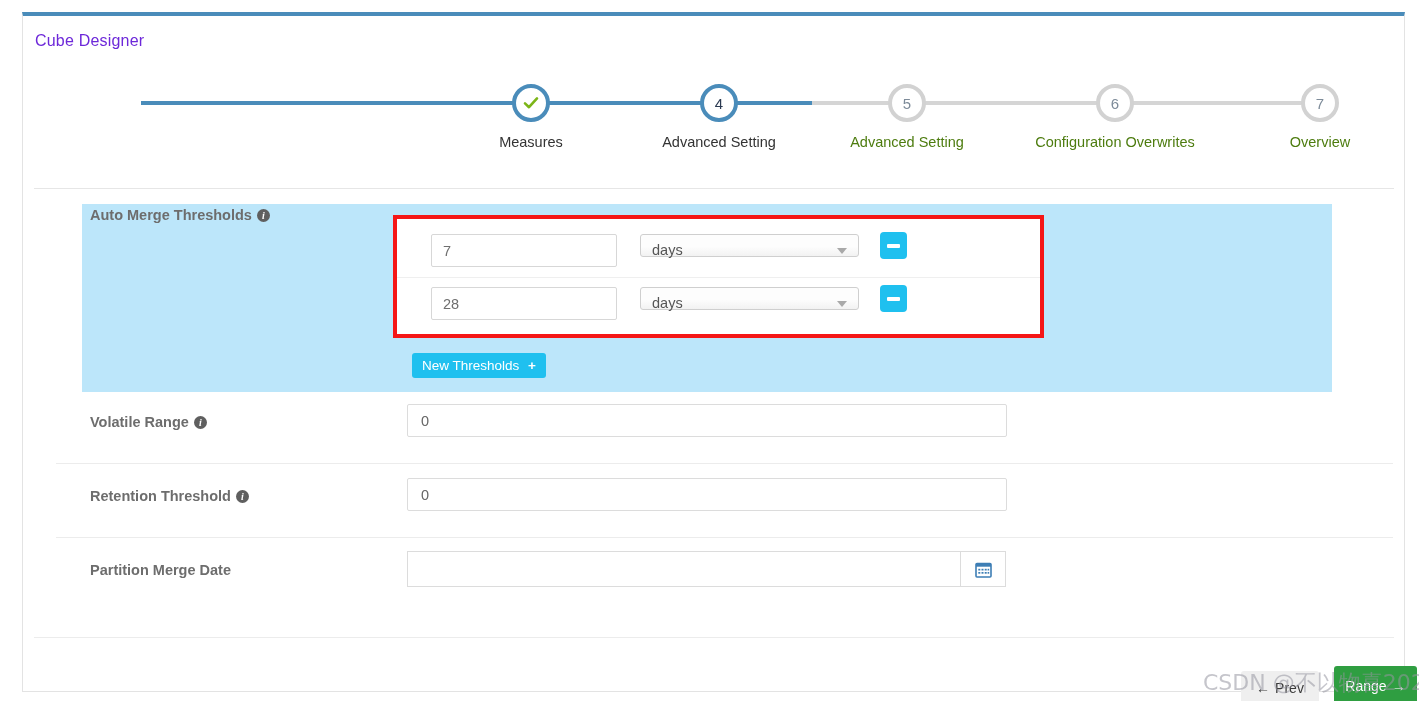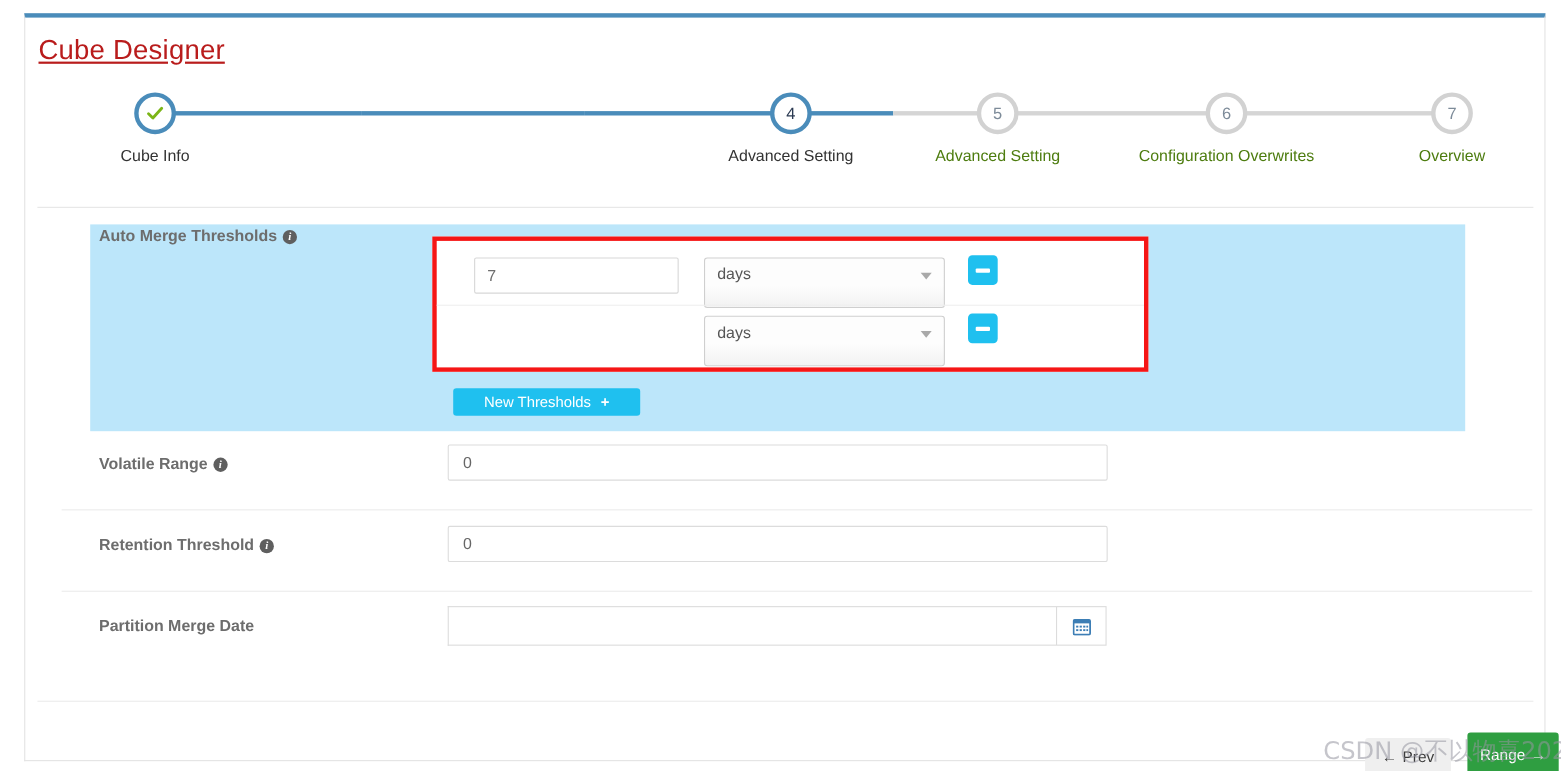--- a/index.html
+++ b/index.html
@@ -25,25 +25,24 @@
     background: #ffffff;
     border: 1px solid #e3e3e3;
     border-top: 4px solid #4a8cba;
     box-sizing: border-box;
   }
 
   .page-title {
     position: absolute;
     left: 12px;
     top: 16px;
-    font-size: 25px;
-    color: #b91c1c;
+    font-size: 16px;
+    color: #6d28d9;
     font-weight: 400;
     letter-spacing: 0.2px;
-    text-decoration: underline;
   }
 
   
   .stepper {
     position: absolute;
     left: 0px;
     top: 68px;
     width: 1383px;
     height: 92px;
   }
@@ -187,21 +186,21 @@
     border-radius: 2px;
     outline: none;
   }
   .txt-input::placeholder { color: #6f6f6f; opacity: 1; }
 
   .sel-wrap {
     position: absolute;
     left: 243px;
     top: 8px;
     width: 219px;
-    height: 46px;
+    height: 23px;
   }
   .sel-box {
     width: 100%;
     height: 100%;
     box-sizing: border-box;
     border: 1px solid #cfcfcf;
     border-radius: 3px;
     background: linear-gradient(to bottom, #fdfdfd 0%, #fdfdfd 55%, #f2f2f2 100%);
     font-size: 14.5px;
     color: #555555;
@@ -247,21 +246,21 @@
     position: absolute;
     left: 389px;
     top: 337px;
     height: 25px;
     background: #1fc0ef;
     border: none;
     border-radius: 3px;
     color: #ffffff;
     font-family: "Liberation Sans", sans-serif;
     font-size: 13.5px;
-    padding: 0 28px;
+    padding: 0 10px;
     cursor: pointer;
     z-index: 6;
     white-space: nowrap;
   }
 
   
   .row-hr {
     position: absolute;
     left: 33px;
     width: 1337px;
@@ -395,30 +394,30 @@
   <div class="stepper">
 
     <div class="connector done" style="left:118px; width:188px;"></div>
     <div class="connector done" style="left:306px; width:202px;"></div>
     <div class="connector done" style="left:508px; width:188px;"></div>
     <div class="connector done" style="left:696px; width:93px;"></div>
     <div class="connector todo" style="left:789px; width:95px;"></div>
     <div class="connector todo" style="left:884px; width:208px;"></div>
     <div class="connector todo" style="left:1092px; width:205px;"></div>
 
-    <div class="step" style="left:118px;">
+
+
+    <div class="step" style="left:508px;">
       <div class="step-circle">
         <svg class="check" viewBox="0 0 16 16">
           <path d="M2 8.4 L6 12.2 L14 3.4" fill="none" stroke="#7cb518" stroke-width="2.6" stroke-linecap="round" stroke-linejoin="round"></path>
         </svg>
       </div>
-      <div class="step-label">Cube Info</div>
-    </div>
-
-
+      <div class="step-label">Measures</div>
+    </div>
 
     <div class="step" style="left:696px;">
       <div class="step-circle">4</div>
       <div class="step-label">Advanced Setting</div>
     </div>
 
     <div class="step" style="left:884px;">
       <div class="step-circle pending">5</div>
       <div class="step-label pending">Advanced Setting</div>
     </div>
@@ -451,20 +450,21 @@
           <span>days</span>
           <span class="sel-caret"></span>
         </div>
       </div>
       <button class="minus-btn"></button>
     </div>
 
     <div class="row-divider"></div>
 
     <div class="thresh-row r2">
+      <input class="txt-input" type="text" value="28" style="">
       <div class="sel-wrap">
         <div class="sel-box">
           <span>days</span>
           <span class="sel-caret"></span>
         </div>
       </div>
       <button class="minus-btn"></button>
     </div>
   </div>
 

